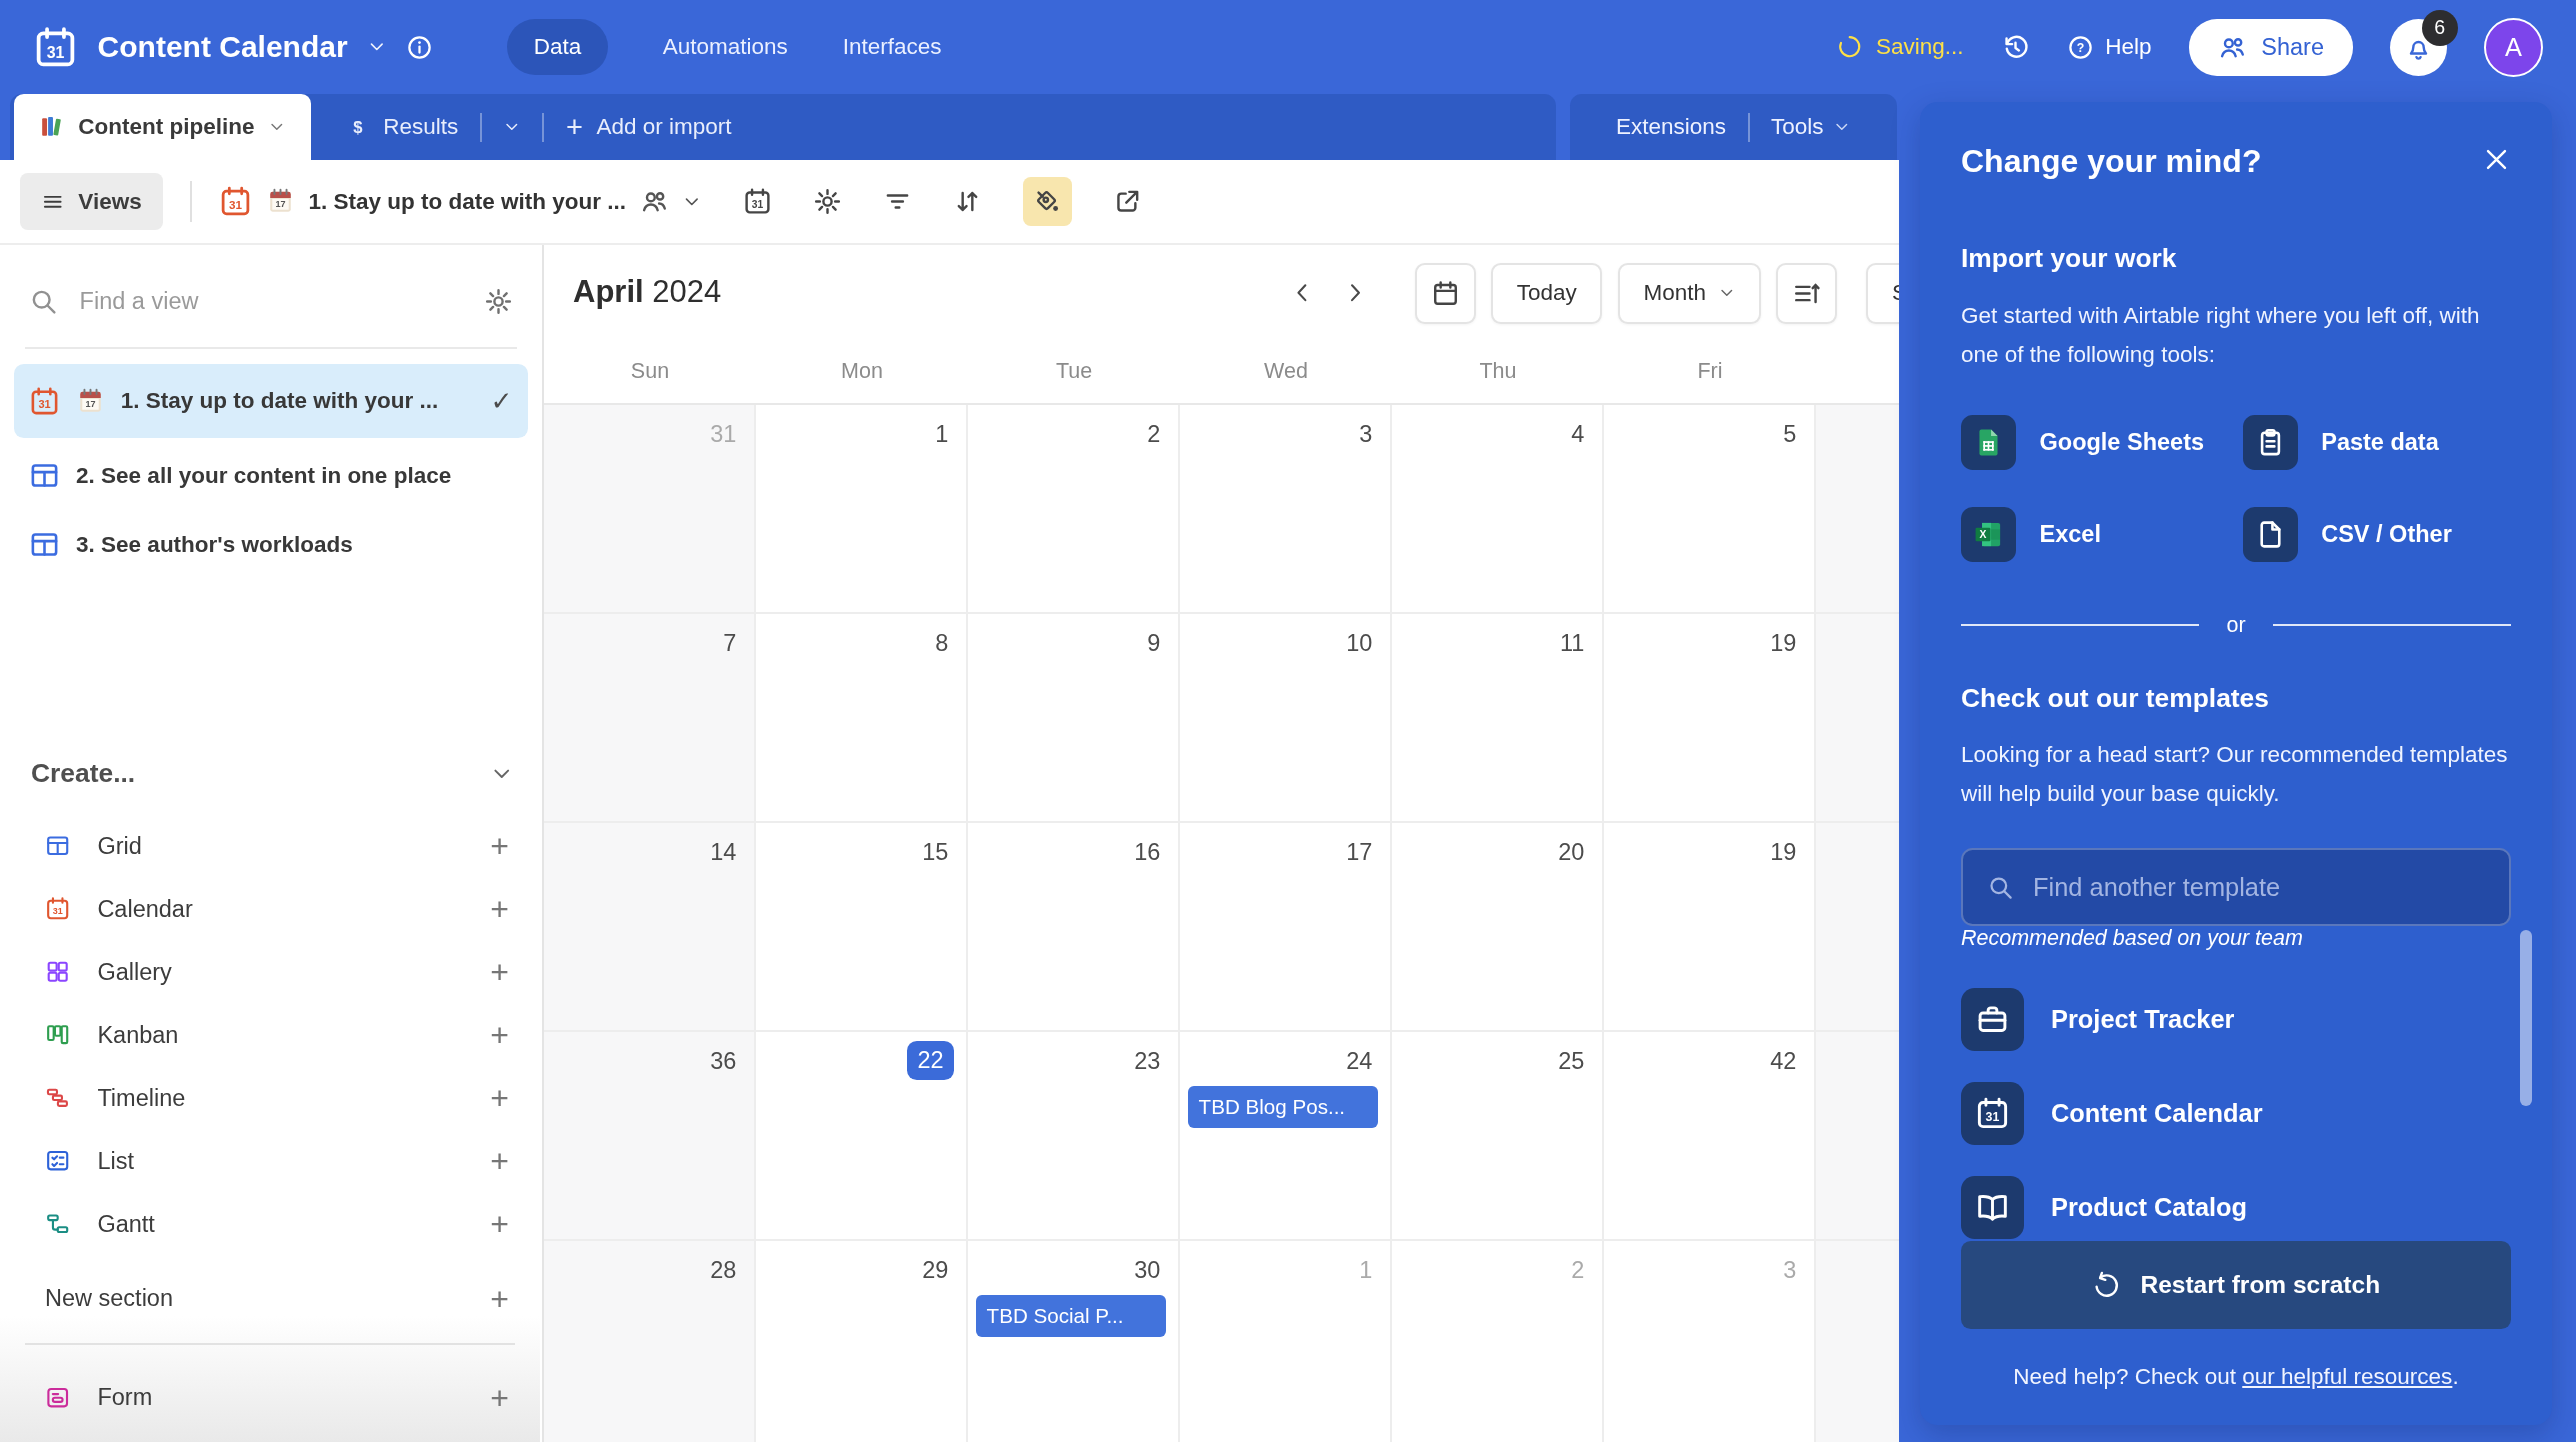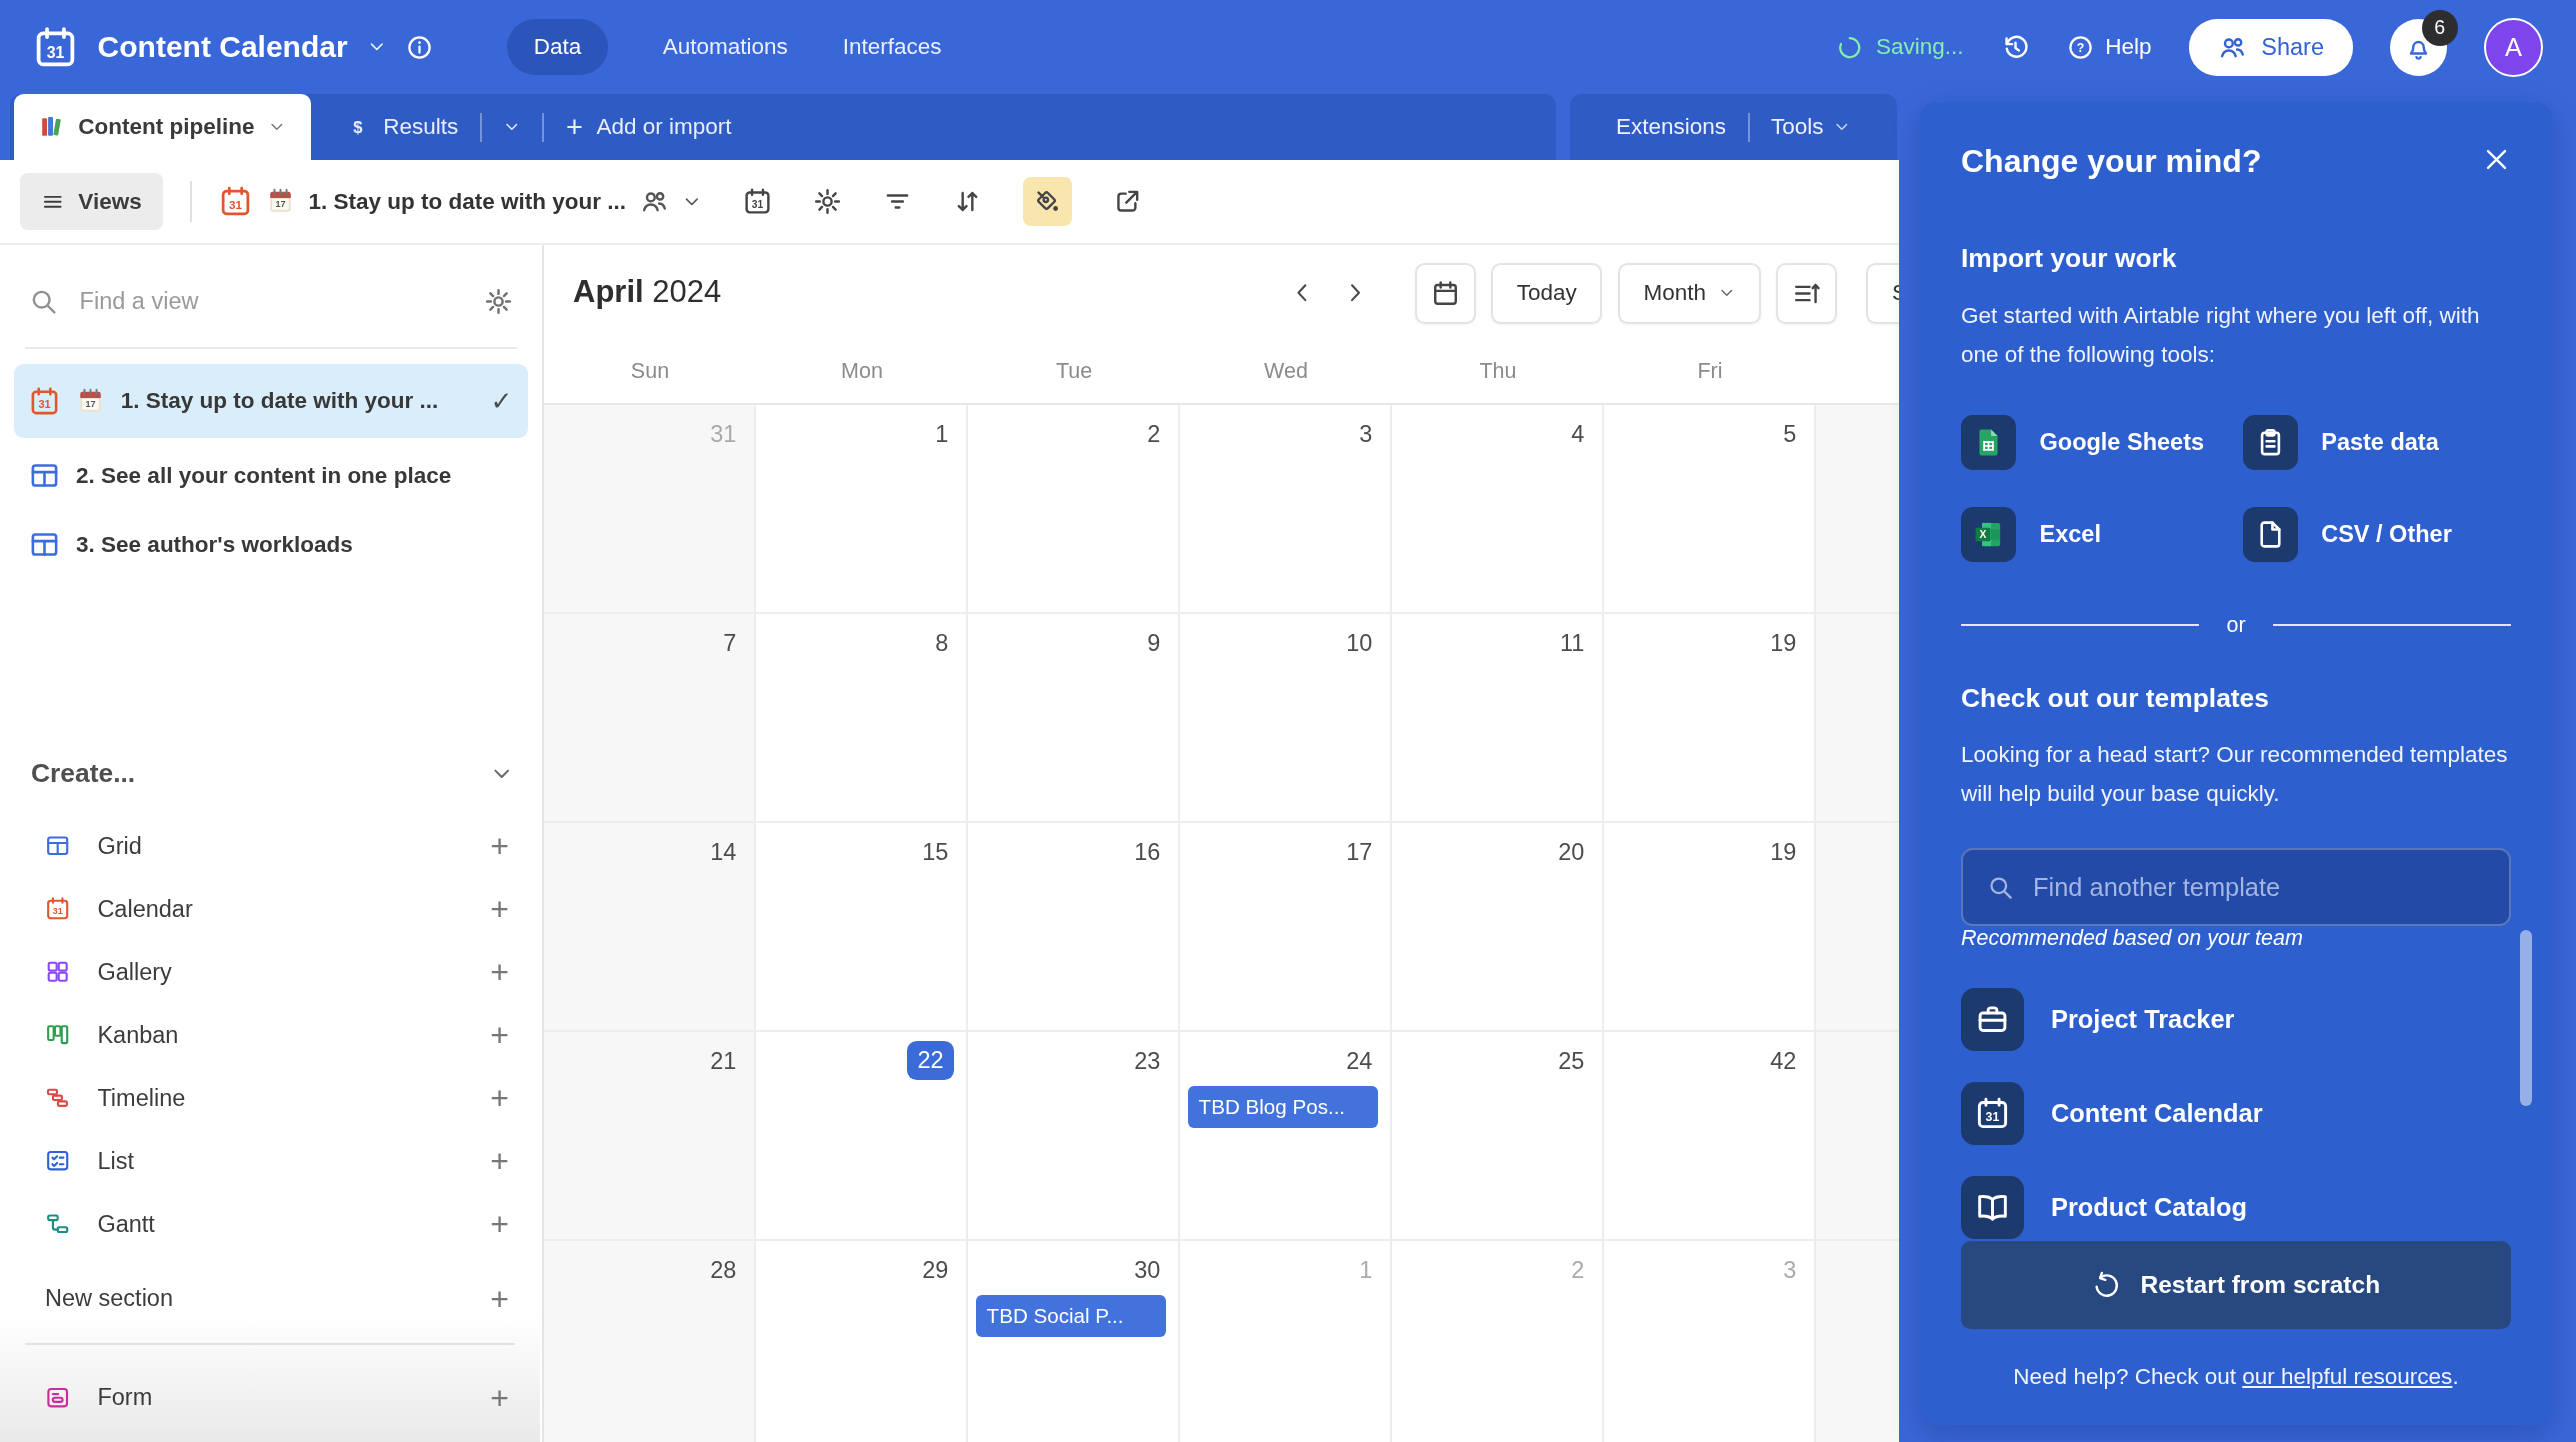--- a/index.html
+++ b/index.html
@@ -26,21 +26,21 @@
   
   .navbar{position:absolute;left:0;top:0;width:2576px;height:94px;background:var(--chrome);
           display:flex;align-items:center;color:#fff;padding:0 33px;box-sizing:border-box;z-index:5}
   .brand{display:flex;align-items:center;gap:19.6px}
   .brand h1{font-size:30px;margin:0;font-weight:bold;white-space:nowrap;cursor:pointer}
   .brand .chev{color:rgba(255,255,255,.92);cursor:pointer}
   .nav-tabs{display:flex;align-items:center;gap:55px;margin-left:74px;font-size:22.5px}
   .nav-tab{cursor:pointer;color:#ebf0ff;white-space:nowrap}
   .nav-tab.active{background:var(--pill);padding:14.7px 26.4px;border-radius:31px;color:#fff}
   .nav-right{margin-left:auto;display:flex;align-items:center;gap:37px}
-  .saving{display:flex;align-items:flex-end;gap:13.7px;color:#86efac;font-size:22.5px}
+  .saving{display:flex;align-items:flex-start;gap:13.7px;color:#fde047;font-size:22.5px}
   .nav-ic{color:#fff;cursor:pointer}
   .help{display:flex;align-items:center;gap:11.7px;font-size:22.5px;cursor:pointer}
   .share-btn{background:#fff;color:#3462d3;height:57px;border-radius:28px;display:flex;
              align-items:center;gap:14.7px;padding:0 29px;font-size:23.5px;cursor:pointer;border:none}
   .bell{position:relative;width:57px;height:57px;background:#fff;border-radius:50%;
         display:flex;align-items:center;justify-content:center;color:#3a67d8;cursor:pointer}
   .badge{position:absolute;top:-8.8px;right:-10.8px;width:36px;height:36px;border-radius:50%;
          background:#2d2d30;color:#fff;font-size:19.6px;display:flex;align-items:center;justify-content:center}
   .avatar{width:55px;height:55px;border-radius:50%;background:#7d45eb;border:2.9px solid #fff;
           display:flex;align-items:center;justify-content:center;font-size:25.4px;color:#fff;cursor:pointer}
@@ -670,21 +670,21 @@
         </div>
         <div class="cell">
           <span class="daynum">19</span>
         </div>
         <div class="cell we">
           <span class="daynum"></span>
         </div>
       </div>
       <div class="week">
         <div class="cell we">
-          <span class="daynum">21</span>
+          <span class="daynum">36</span>
         </div>
         <div class="cell">
           <span class="today-badge">22</span>
         </div>
         <div class="cell">
           <span class="daynum">23</span>
         </div>
         <div class="cell">
           <span class="daynum">24</span>
           <div class="event">TBD Blog Pos...</div>

